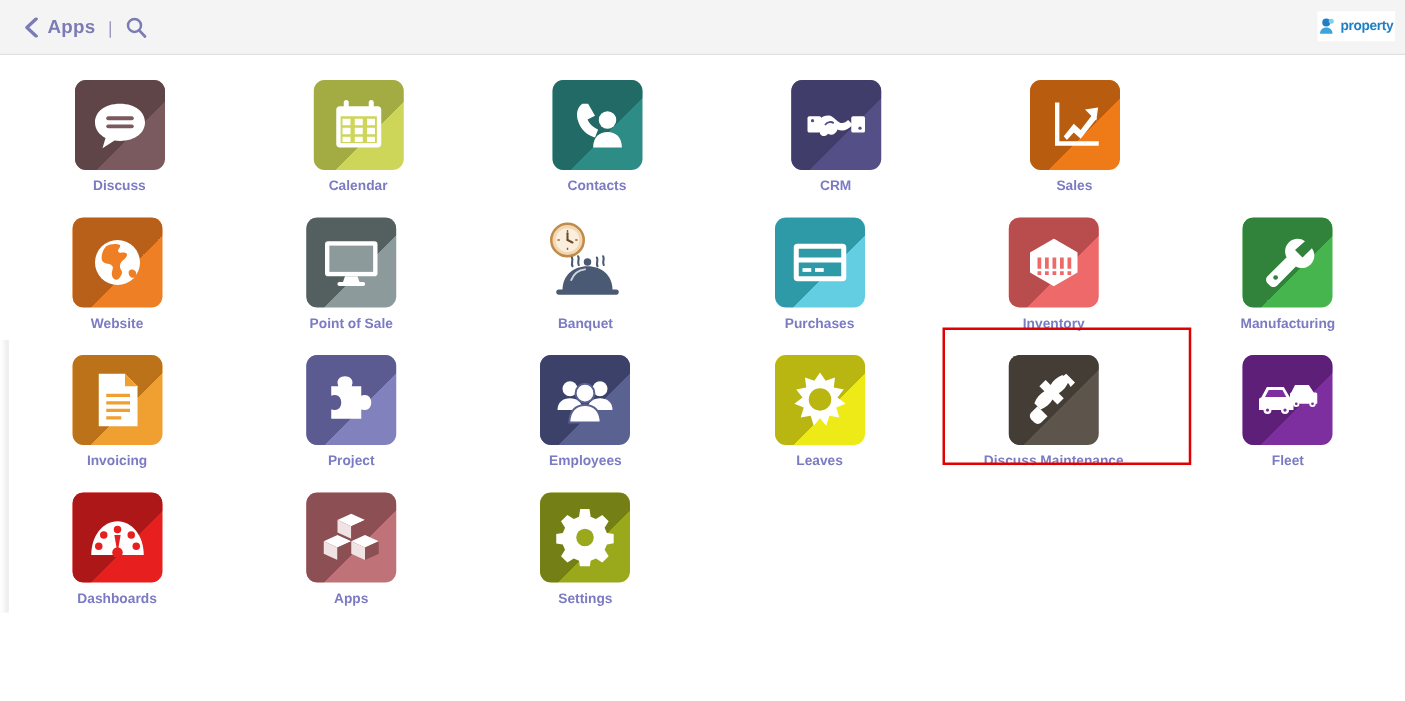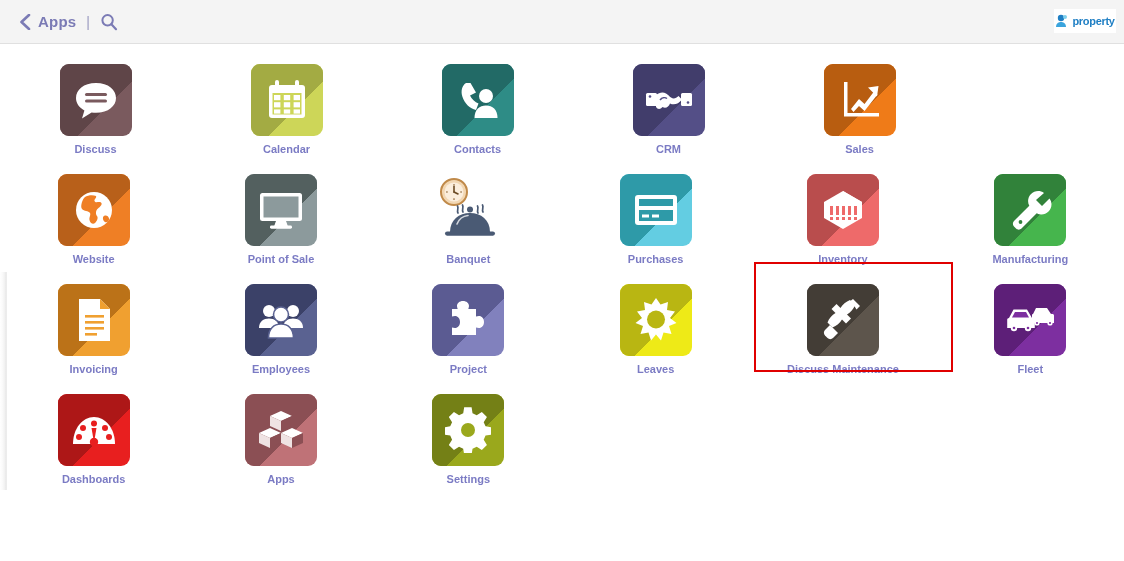--- a/index.html
+++ b/index.html
@@ -407,46 +407,46 @@
             <rect x="10" y="24" width="19" height="2.6"></rect>
             <rect x="10" y="30" width="19" height="2.6"></rect>
             <rect x="10" y="36" width="12" height="2.6"></rect>
           </g>
         </svg>
       </div>
       <div class="app-label">Invoicing</div>
     </div>
 
     <div class="cell">
+      <div class="tile" style="background:#8181bd">
+        <div class="shadow" style="background:linear-gradient(135deg,#5b5b92 0%,#5b5b92 60%,transparent 60%)"></div>
+        <svg class="glyph" width="44" height="44" viewBox="0 0 44 44">
+          <path d="M17 3 C20.5 3 23 5.2 23 8 C23 9.2 22.4 10.2 22.4 11 L30 11 L30 18.5
+                   C30.8 18.5 31.8 18 33 18 C35.8 18 38 20.5 38 24 C38 27.5 35.8 30 33 30
+                   C31.8 30 30.8 29.5 30 29.5 L30 37 L6 37 L6 29.5 C6.8 29.5 7.8 30 9 30
+                   C11.8 30 14 27.5 14 24 C14 20.5 11.8 18 9 18 C7.8 18 6.8 18.5 6 18.5
+                   L6 11 L11.6 11 C11.6 10.2 11 9.2 11 8 C11 5.2 13.5 3 17 3 Z" fill="#ffffff"></path>
+        </svg>
+      </div>
+      <div class="app-label">Project</div>
+    </div>
+
+    <div class="cell">
       <div class="tile" style="background:#5a6291">
         <div class="shadow" style="background:linear-gradient(135deg,#3b4168 0%,#3b4168 60%,transparent 60%)"></div>
         <svg class="glyph" width="48" height="40" viewBox="0 0 48 40">
           <circle cx="12" cy="11" r="6" fill="#ffffff"></circle>
           <path d="M2 28 C2 21.5 6.5 18.5 12 18.5 C17.5 18.5 22 21.5 22 28 Z" fill="#ffffff"></path>
           <circle cx="36" cy="11" r="6" fill="#ffffff"></circle>
           <path d="M26 28 C26 21.5 30.5 18.5 36 18.5 C41.5 18.5 46 21.5 46 28 Z" fill="#ffffff"></path>
           <circle cx="24" cy="14.5" r="7.5" fill="#ffffff" stroke="#5a6291" stroke-width="1.6"></circle>
           <path d="M11.5 38 C11.5 28.5 17 24 24 24 C31 24 36.5 28.5 36.5 38 Z" fill="#ffffff" stroke="#5a6291" stroke-width="1.6"></path>
         </svg>
       </div>
       <div class="app-label">Employees</div>
-    </div>
-
-    <div class="cell">
-      <div class="tile" style="background:#8181bd">
-        <div class="shadow" style="background:linear-gradient(135deg,#5b5b92 0%,#5b5b92 60%,transparent 60%)"></div>
-        <svg class="glyph" width="44" height="44" viewBox="0 0 44 44">
-          <path d="M17 3 C20.5 3 23 5.2 23 8 C23 9.2 22.4 10.2 22.4 11 L30 11 L30 18.5
-                   C30.8 18.5 31.8 18 33 18 C35.8 18 38 20.5 38 24 C38 27.5 35.8 30 33 30
-                   C31.8 30 30.8 29.5 30 29.5 L30 37 L6 37 L6 29.5 C6.8 29.5 7.8 30 9 30
-                   C11.8 30 14 27.5 14 24 C14 20.5 11.8 18 9 18 C7.8 18 6.8 18.5 6 18.5
-                   L6 11 L11.6 11 C11.6 10.2 11 9.2 11 8 C11 5.2 13.5 3 17 3 Z" fill="#ffffff"></path>
-        </svg>
-      </div>
-      <div class="app-label">Project</div>
     </div>
 
     <div class="cell">
       <div class="tile" style="background:#eeea17">
         <div class="shadow" style="background:linear-gradient(135deg,#b9b612 0%,#b9b612 60%,transparent 60%)"></div>
         <svg class="glyph" width="46" height="46" viewBox="0 0 46 46">
           <path d="M23 1 L27.5 7.5 L35 5 L34 13 L42 14.5 L37 21 L43.5 26 L36 29 L38.5 37
                    L30.5 35.5 L28 43.5 L23 37.5 L18 43.5 L15.5 35.5 L7.5 37 L10 29 L2.5 26
                    L9 21 L4 14.5 L12 13 L11 5 L18.5 7.5 Z" fill="#ffffff"></path>
           <circle cx="23" cy="22.5" r="9" fill="#b9b612"></circle>

